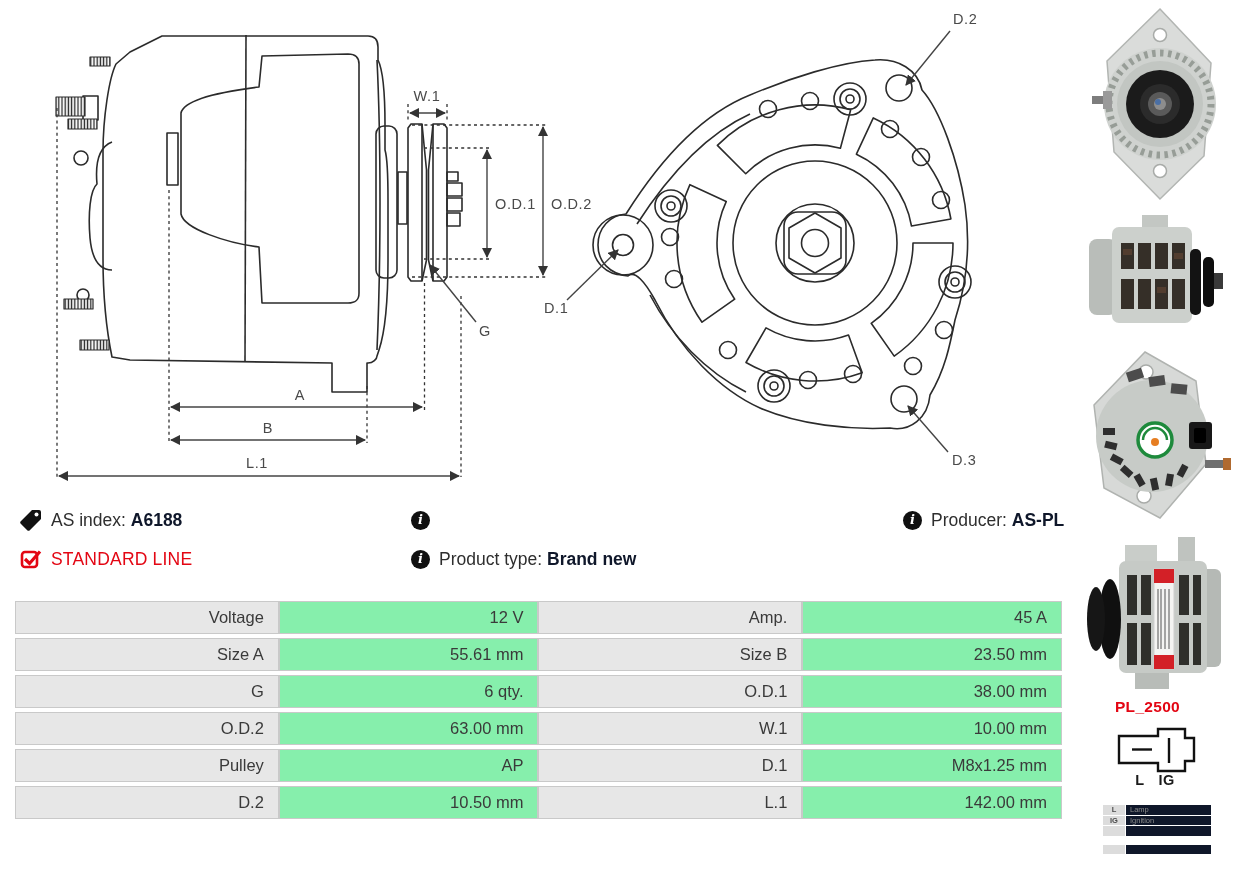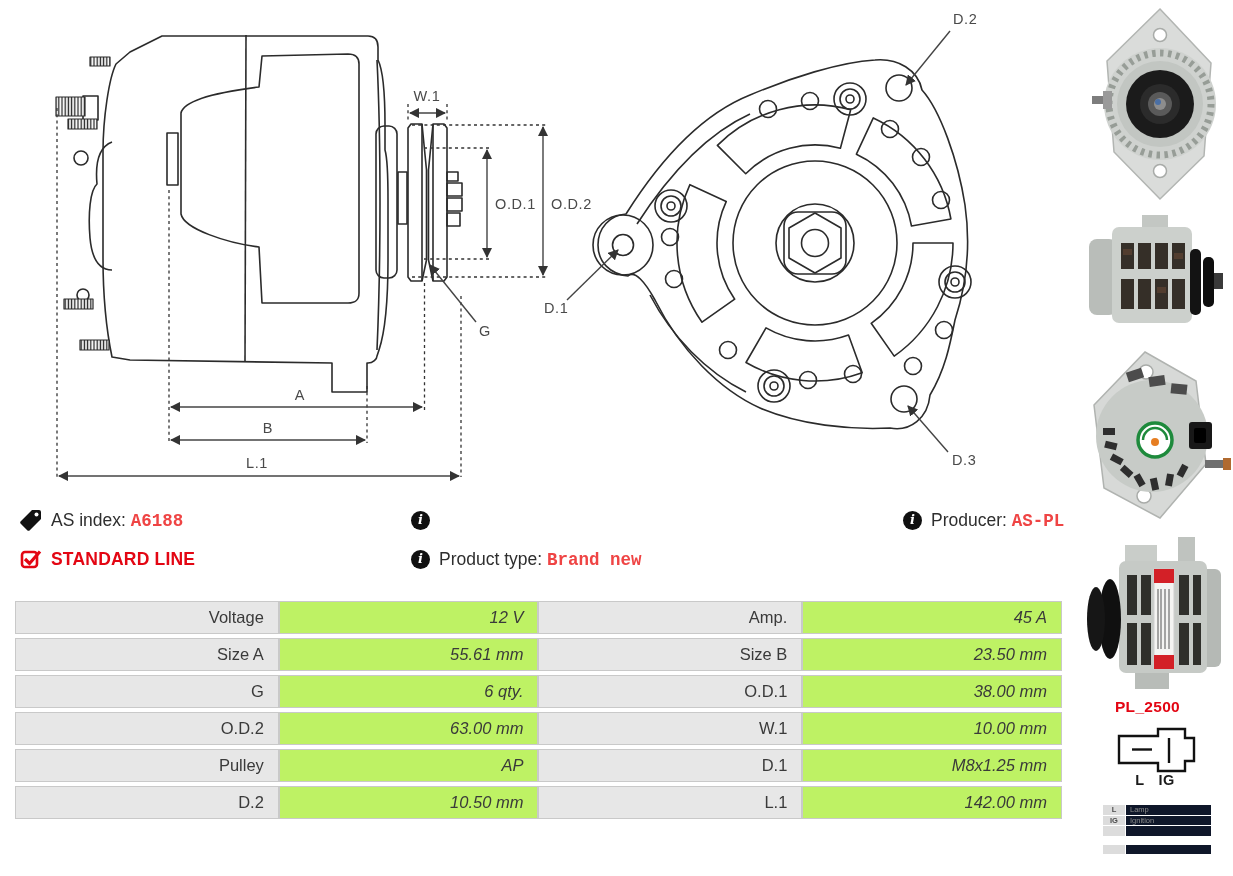--- a/index.html
+++ b/index.html
@@ -6,41 +6,41 @@
   *{ margin:0; padding:0; box-sizing:border-box; }
   body{ background:#ffffff; font-family:"Liberation Sans", sans-serif; }
   .page{ position:relative; width:1233px; height:876px; background:#fff; overflow:hidden; }
 
   
   .drawings{ position:absolute; left:0; top:0; }
   .dim-text{ fill:#4a4a4a; font-size:14.5px; letter-spacing:.6px; }
 
   
   .info-item{ position:absolute; display:flex; align-items:center; gap:9px; height:24px; font-size:17.5px; color:#2e2e2e; }
-  .info-item b{ font-weight:bold; color:#ef4444;font-family:Liberation Mono, monospace; }
+  .info-item b{ font-weight:bold; color:#0f172a; }
   .info-icon{ width:19px; height:19px; border-radius:50%; background:#101010; color:#fff;
               font-family:"DejaVu Serif", serif; font-weight:bold; font-style:italic;
               font-size:13px; line-height:18px; text-align:center; flex:0 0 19px; }
-  .standard{ color:var(--accent); font-weight:bold; letter-spacing:.2px; }
+  .standard{ color:var(--accent); font-weight:normal; letter-spacing:.2px; }
 
   
   .as-logo{ position:absolute; left:980px; top:536px; width:100px; height:50px; }
   .as-logo .mark{ position:relative; height:34px; }
   .as-logo .as-txt{ position:absolute; left:6px; top:-2px; font-size:33px; font-weight:bold; font-style:italic;
                     color:var(--accent); letter-spacing:-2px; line-height:34px; }
   .as-logo .stripe{ position:absolute; background:var(--accent); height:3px; transform:skewX(-28deg); }
   .as-logo .bar{ position:absolute; background:var(--accent); width:7px; height:30px; right:2px; top:1px; transform:skewX(-14deg); }
   .as-logo .tagline{ margin-top:3px; font-size:7.6px; color:#c28383; text-align:center; white-space:nowrap; letter-spacing:.2px; }
 
   
   table.specs{ position:absolute; left:15px; top:597px; width:1047px; border-collapse:separate; border-spacing:0 4px; table-layout:fixed; }
   table.specs td{ height:33px; border:1px solid #c9c9c9; font-size:16.5px; color:#3a3a3a;
                   text-align:right; padding-right:14px; vertical-align:middle;padding-left:41px; }
   table.specs td.lab{ background:#e7e7e7; }
-  table.specs td.val{ background:#bef264;font-style:italic; }
+  table.specs td.val{ background:#86efac; }
 
   
   .photo{ position:absolute; }
   .plug-name{ position:absolute; left:1085px; top:698px; width:125px; text-align:center;
               color:var(--accent); font-weight:bold; font-size:15.5px; letter-spacing:.3px; }
   .plug-draw{ position:absolute; left:1110px; top:722px; }
   .plug-pins{ position:absolute; left:1110px; top:772px; width:90px; display:flex; justify-content:center; gap:14px;
               font-size:14.5px; font-weight:bold; color:#1a1a1a; letter-spacing:.5px; }
   .plug-legend{ position:absolute; left:1103px; top:805px; width:108px; }
   .legend-row{ display:flex; margin-bottom:1px; height:9.5px; }

